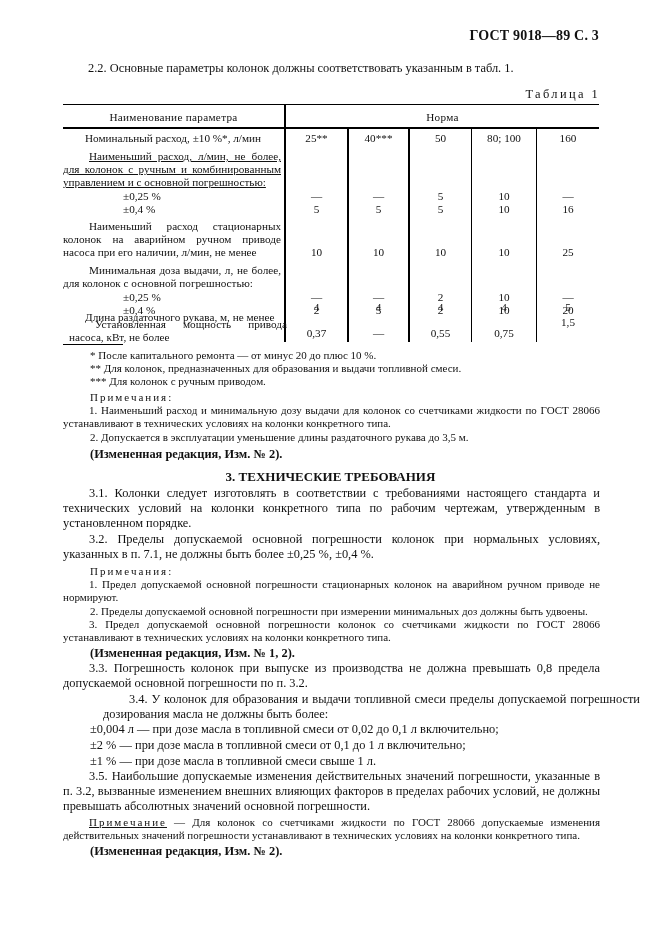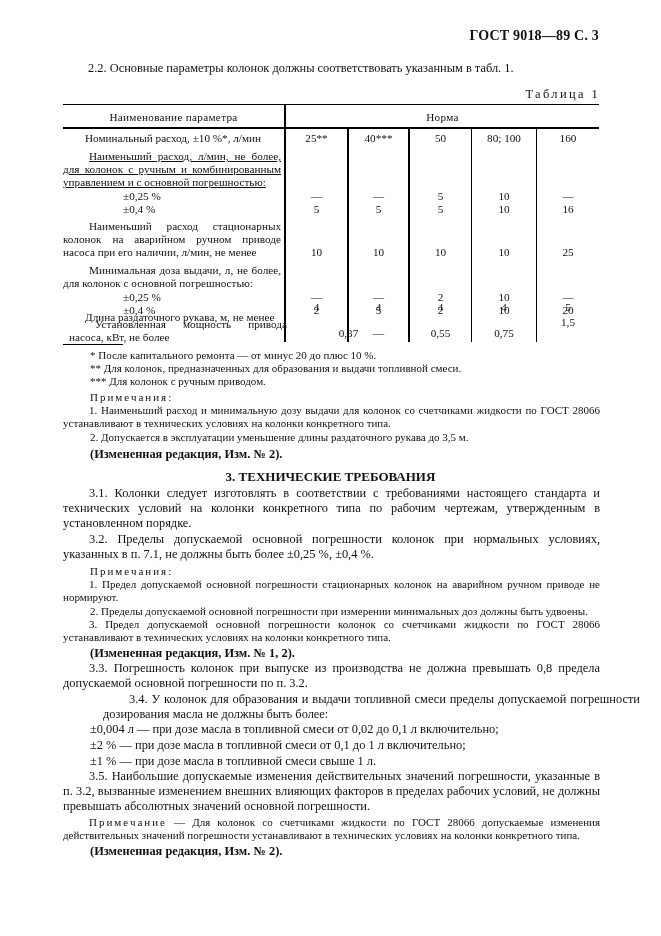--- a/index.html
+++ b/index.html
@@ -98,21 +98,21 @@
 </div>
 
 <div class="abs cell" style="left:85px; top:301px; font-size:11.2px;margin-top:10px;">Длина раздаточного рукава, м, не менее</div>
 <div class="abs cell num" style="left:286px; width:61px; top:301px;">4</div>
 <div class="abs cell num" style="left:349px; width:59px; top:301px;">4</div>
 <div class="abs cell num" style="left:410px; width:61px; top:301px;">4</div>
 <div class="abs cell num" style="left:472px; width:64px; top:301px;">4</div>
 <div class="abs cell num" style="left:537px; width:62px; top:301px;">5</div>
 
 <div class="abs cell just indent" style="left:69px; width:218px; top:318px;">Установленная мощность привода насоса, кВт, не более</div>
-<div class="abs cell num" style="left:286px; width:61px; top:327px;padding-left:32px;">0,37</div>
+<div class="abs cell num" style="left:286px; width:61px; top:327px;">0,37</div>
 <div class="abs cell num" style="left:349px; width:59px; top:327px;">—</div>
 <div class="abs cell num" style="left:410px; width:61px; top:327px;">0,55</div>
 <div class="abs cell num" style="left:472px; width:64px; top:327px;">0,75</div>
 <div class="abs cell num" style="left:537px; width:62px; top:316px;">1,5</div>
 
 <div class="foot-rule"></div>
 <div class="abs sm" style="left:90px; top:349px;">* После капитального ремонта — от минус 20 до плюс 10 %.</div>
 <div class="abs sm" style="left:90px; top:362px;">** Для колонок, предназначенных для образования и выдачи топливной смеси.</div>
 <div class="abs sm" style="left:90px; top:375px;">*** Для колонок с ручным приводом.</div>
 
@@ -135,15 +135,15 @@
 <div class="abs p bold" style="left:90px; top:646px;">(Измененная редакция, Изм. № 1, 2).</div>
 
 <div class="abs p just indent" style="left:63px; width:537px; top:661px;">3.3. Погрешность колонок при выпуске из производства не должна превышать 0,8 предела допускаемой основной погрешности по п. 3.2.</div>
 <div class="abs p just indent" style="left:63px; width:537px; top:692px;margin-left:40px;">3.4. У колонок для образования и выдачи топливной смеси пределы допускаемой погрешности дозирования масла не должны быть более:</div>
 <div class="abs p" style="left:90px; top:722px;">±0,004 л — при дозе масла в топливной смеси от 0,02 до 0,1 л включительно;</div>
 <div class="abs p" style="left:90px; top:738px;">±2 % — при дозе масла в топливной смеси от 0,1 до 1 л включительно;</div>
 <div class="abs p" style="left:90px; top:754px;">±1 % — при дозе масла в топливной смеси свыше 1 л.</div>
 
 <div class="abs p just indent" style="left:63px; width:537px; top:769px;">3.5. Наибольшие допускаемые изменения действительных значений погрешности, указанные в п. 3.2, вызванные изменением внешних влияющих факторов в пределах рабочих условий, не должны превышать абсолютных значений основной погрешности.</div>
 
-<div class="abs sm just indent" style="left:63px; width:537px; top:816px;"><span class="sp" style="letter-spacing:2px;">Примечание</span><span> — Для колонок со счетчиками жидкости по ГОСТ 28066 допускаемые изменения действительных значений погрешности устанавливают в технических условиях на колонки конкретного типа.</span></div>
+<div class="abs sm just indent" style="left:63px; width:537px; top:816px;"><span class="sp" style="letter-spacing:2px;text-decoration:underline;">Примечание</span><span> — Для колонок со счетчиками жидкости по ГОСТ 28066 допускаемые изменения действительных значений погрешности устанавливают в технических условиях на колонки конкретного типа.</span></div>
 
 <div class="abs p bold" style="left:90px; top:844px;">(Измененная редакция, Изм. № 2).</div>
 
 </body></html>

